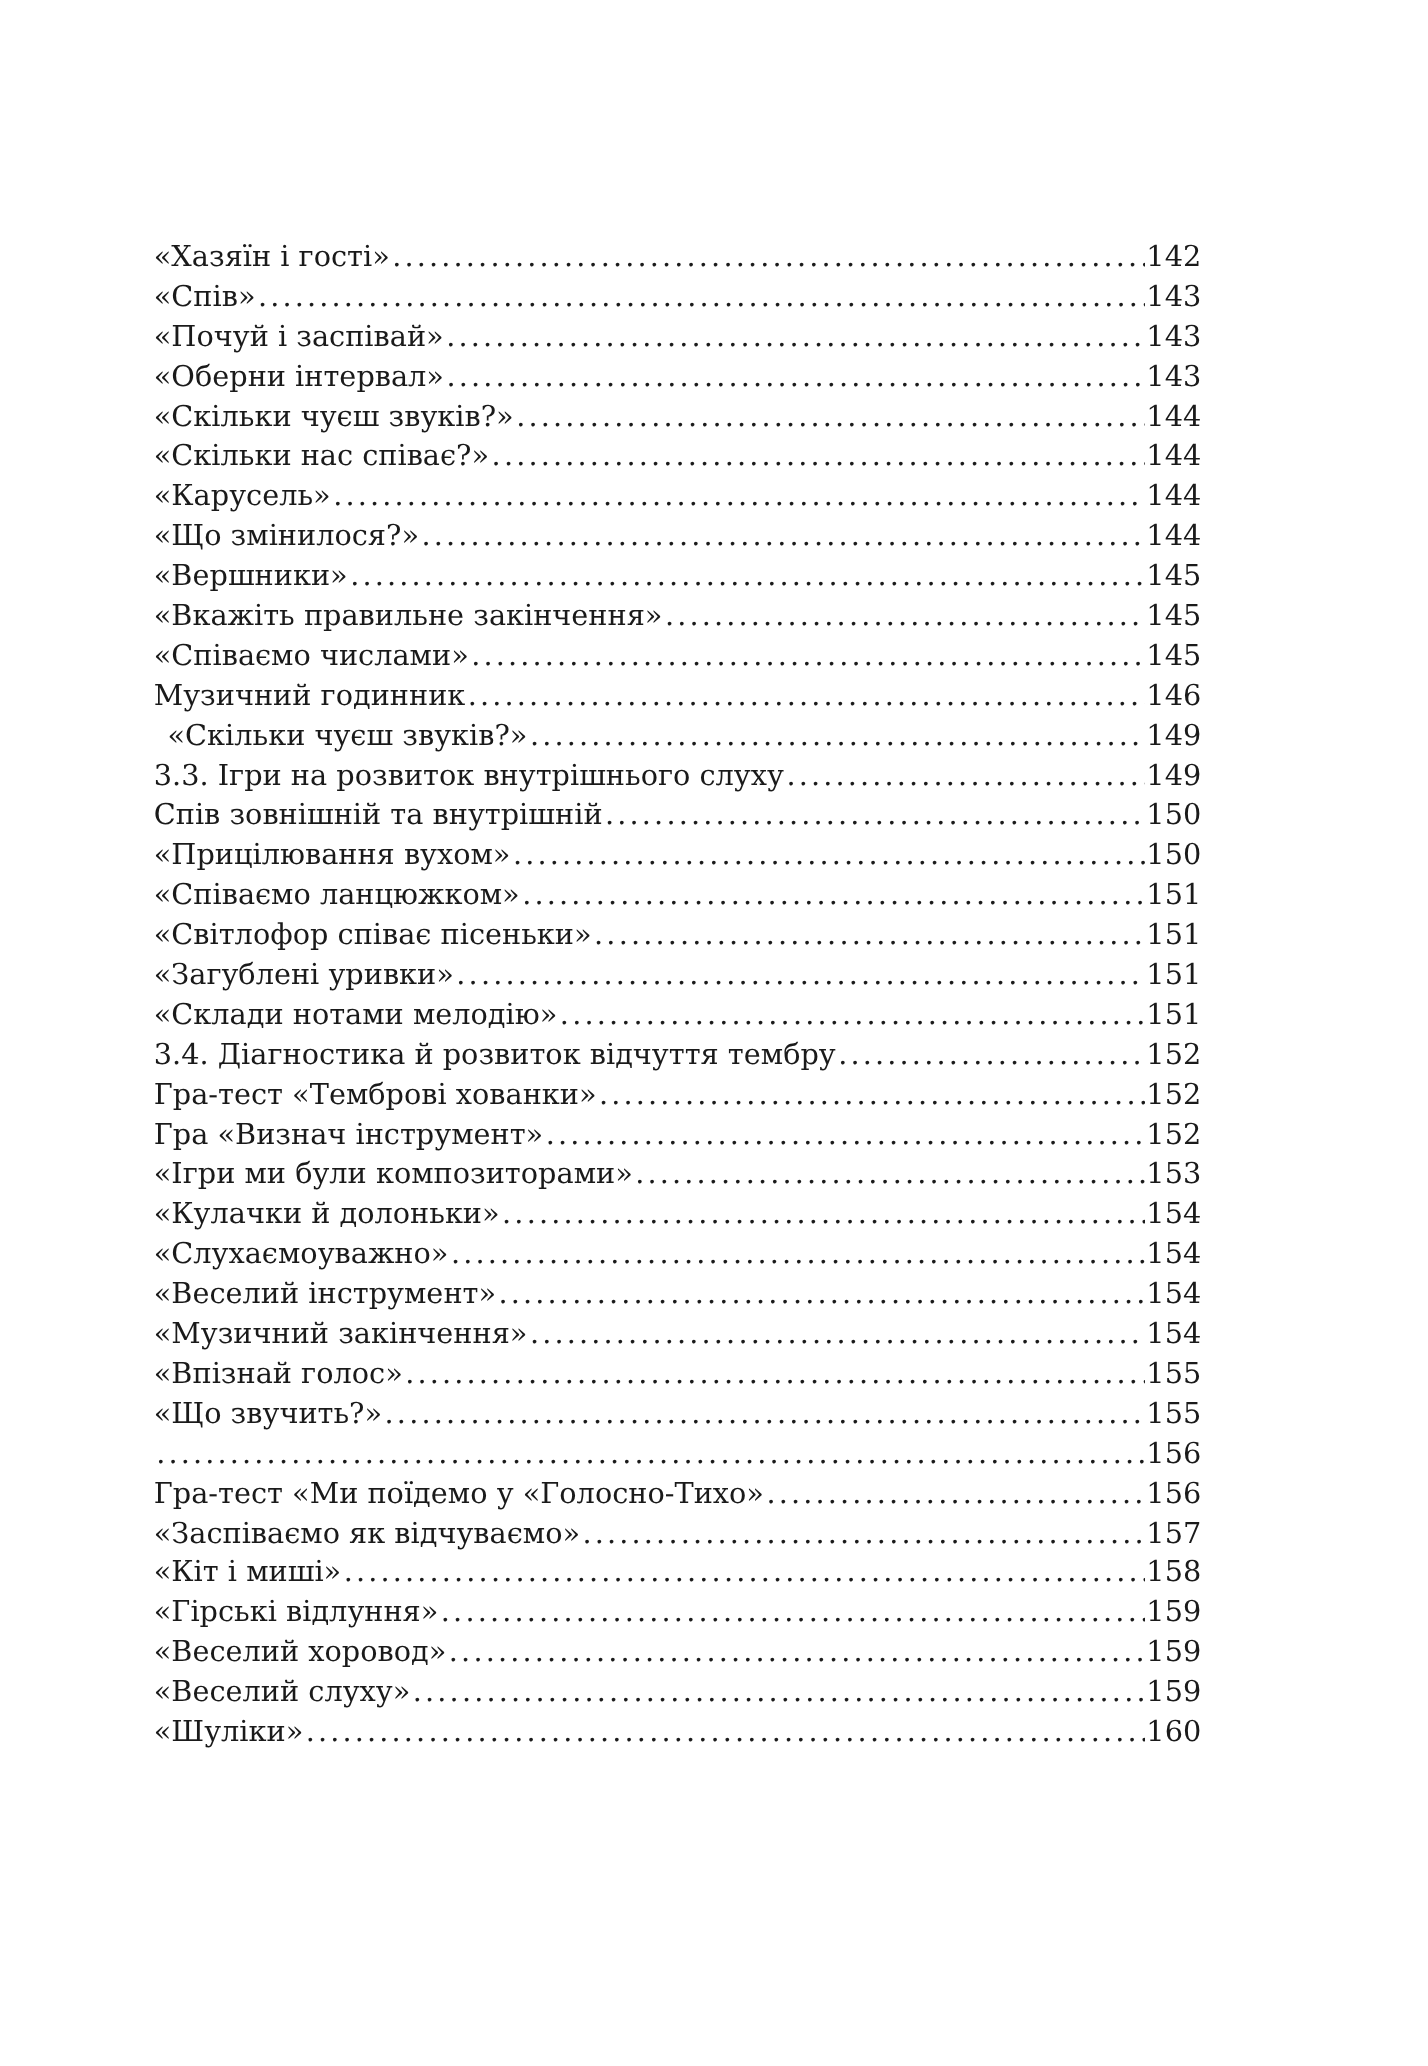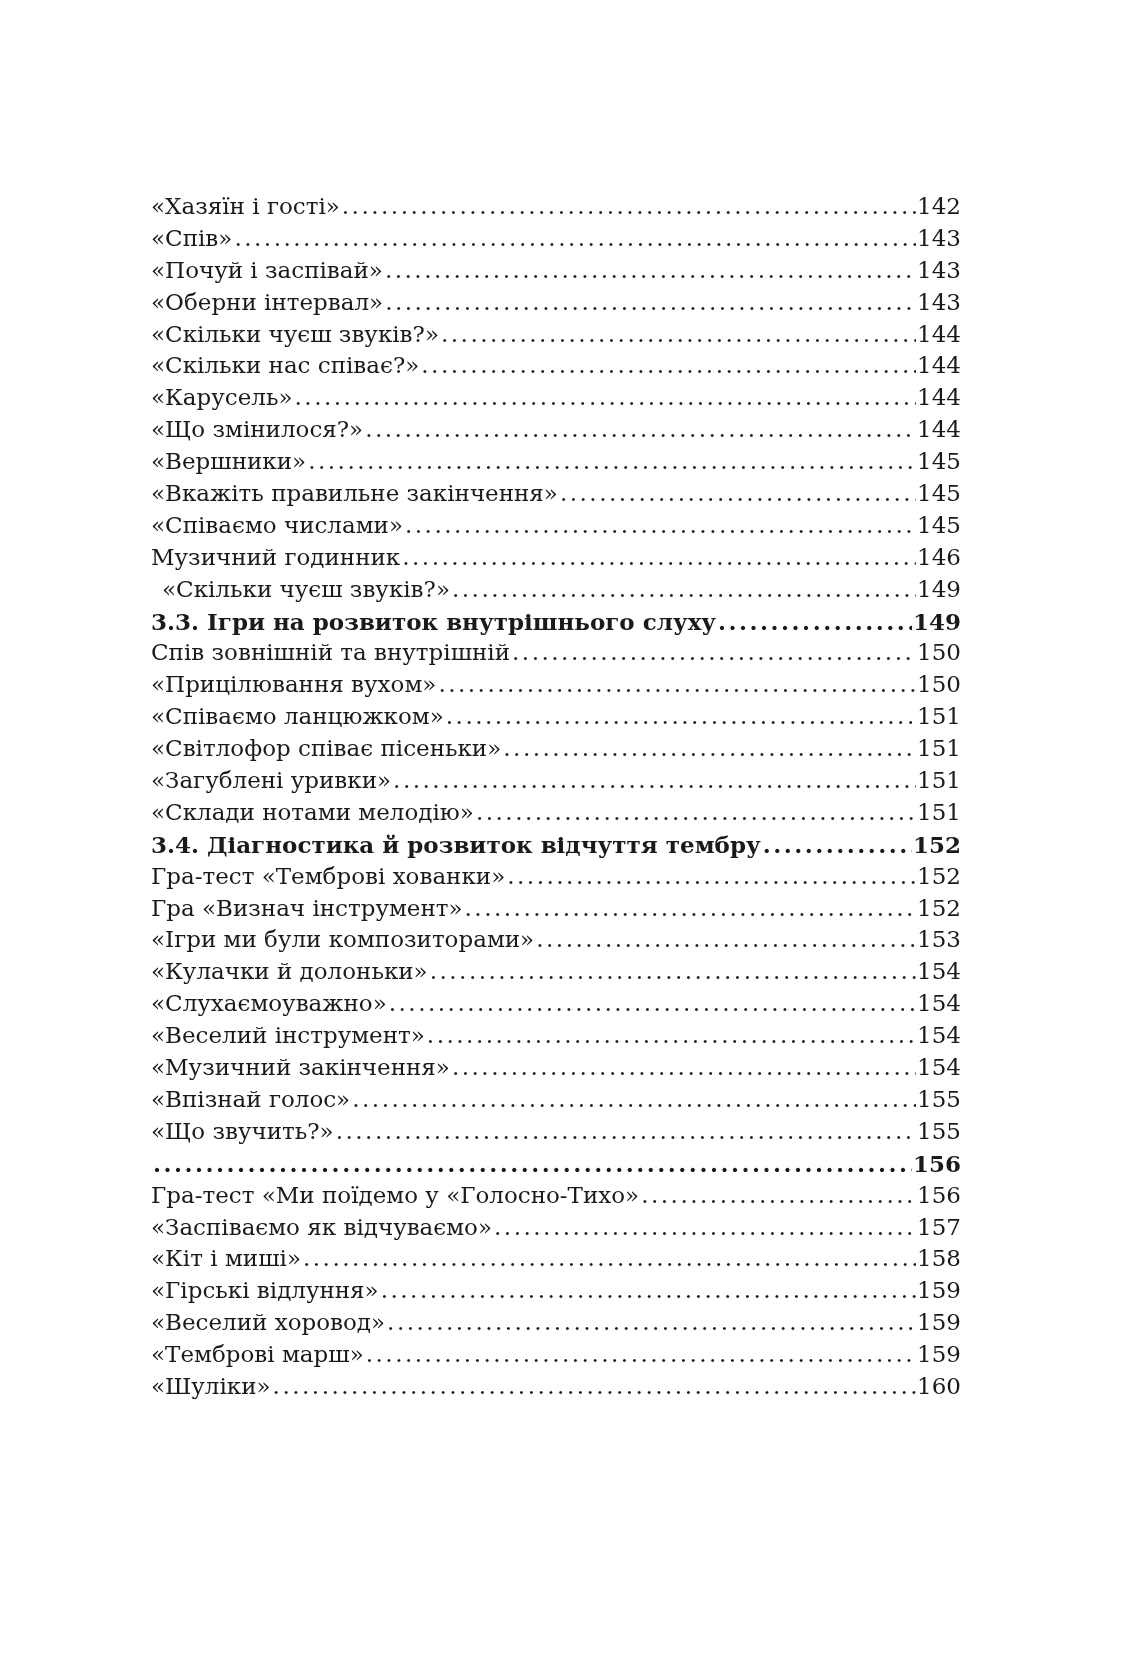--- a/index.html
+++ b/index.html
@@ -21,24 +21,23 @@
   .toc-list {
     display: block;
   }
   .row {
     display: flex;
     align-items: baseline;
     height: 31.9px;
     font-size: 23px;
     line-height: 31.9px;
     white-space: nowrap;
-    margin-left: 28px;
   }
   .row.bold {
-    font-weight: bold;
+    font-weight: normal;
   }
   .row.indent .label {
     padding-left: 11px;
   }
   .label {
     flex: 0 0 auto;
     white-space: nowrap;
   }
   .leader {
     flex: 1 1 auto;
@@ -269,21 +268,21 @@
     <span class="pagenum">159</span>
   </div>
 
   <div class="row">
     <span class="label">«Веселий хоровод»</span>
     <span class="leader" aria-hidden="true">........................................................................................................................................................................................................</span>
     <span class="pagenum">159</span>
   </div>
 
   <div class="row">
-    <span class="label">«Темброві марш»</span>
+    <span class="label">«Веселий слуху»</span>
     <span class="leader" aria-hidden="true">........................................................................................................................................................................................................</span>
     <span class="pagenum">159</span>
   </div>
 
   <div class="row">
     <span class="label">«Шуліки»</span>
     <span class="leader" aria-hidden="true">........................................................................................................................................................................................................</span>
     <span class="pagenum">160</span>
   </div>
 </div>

